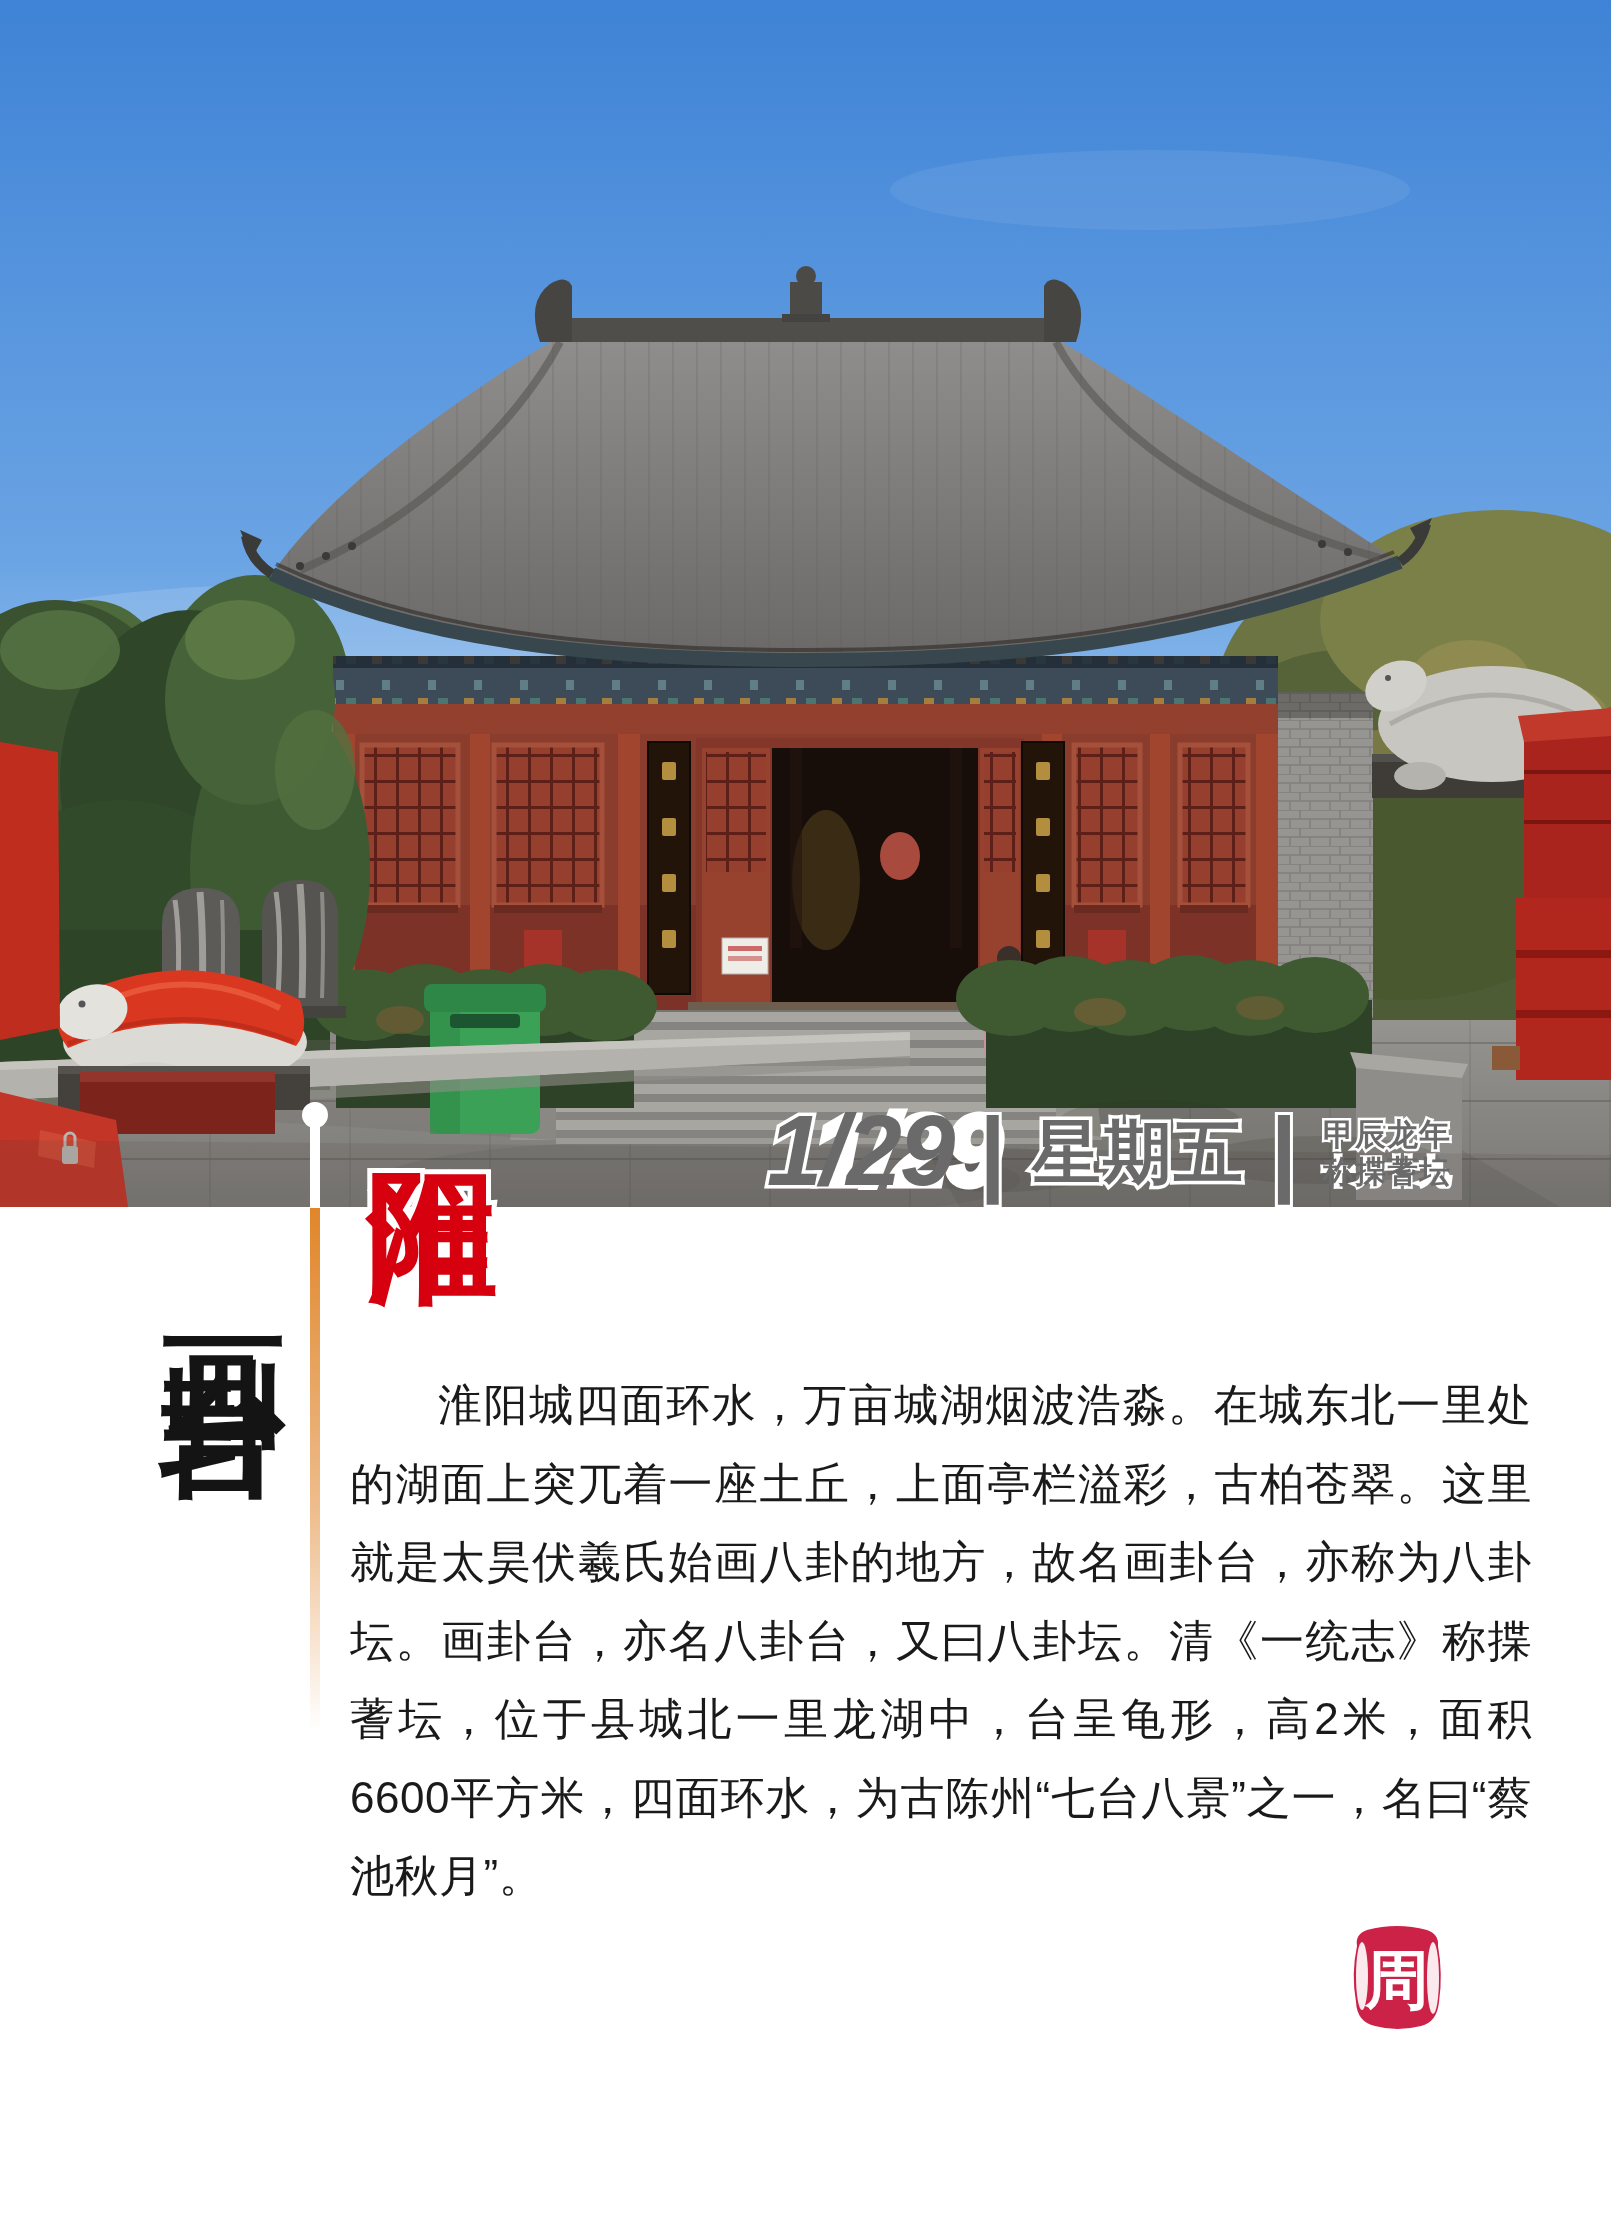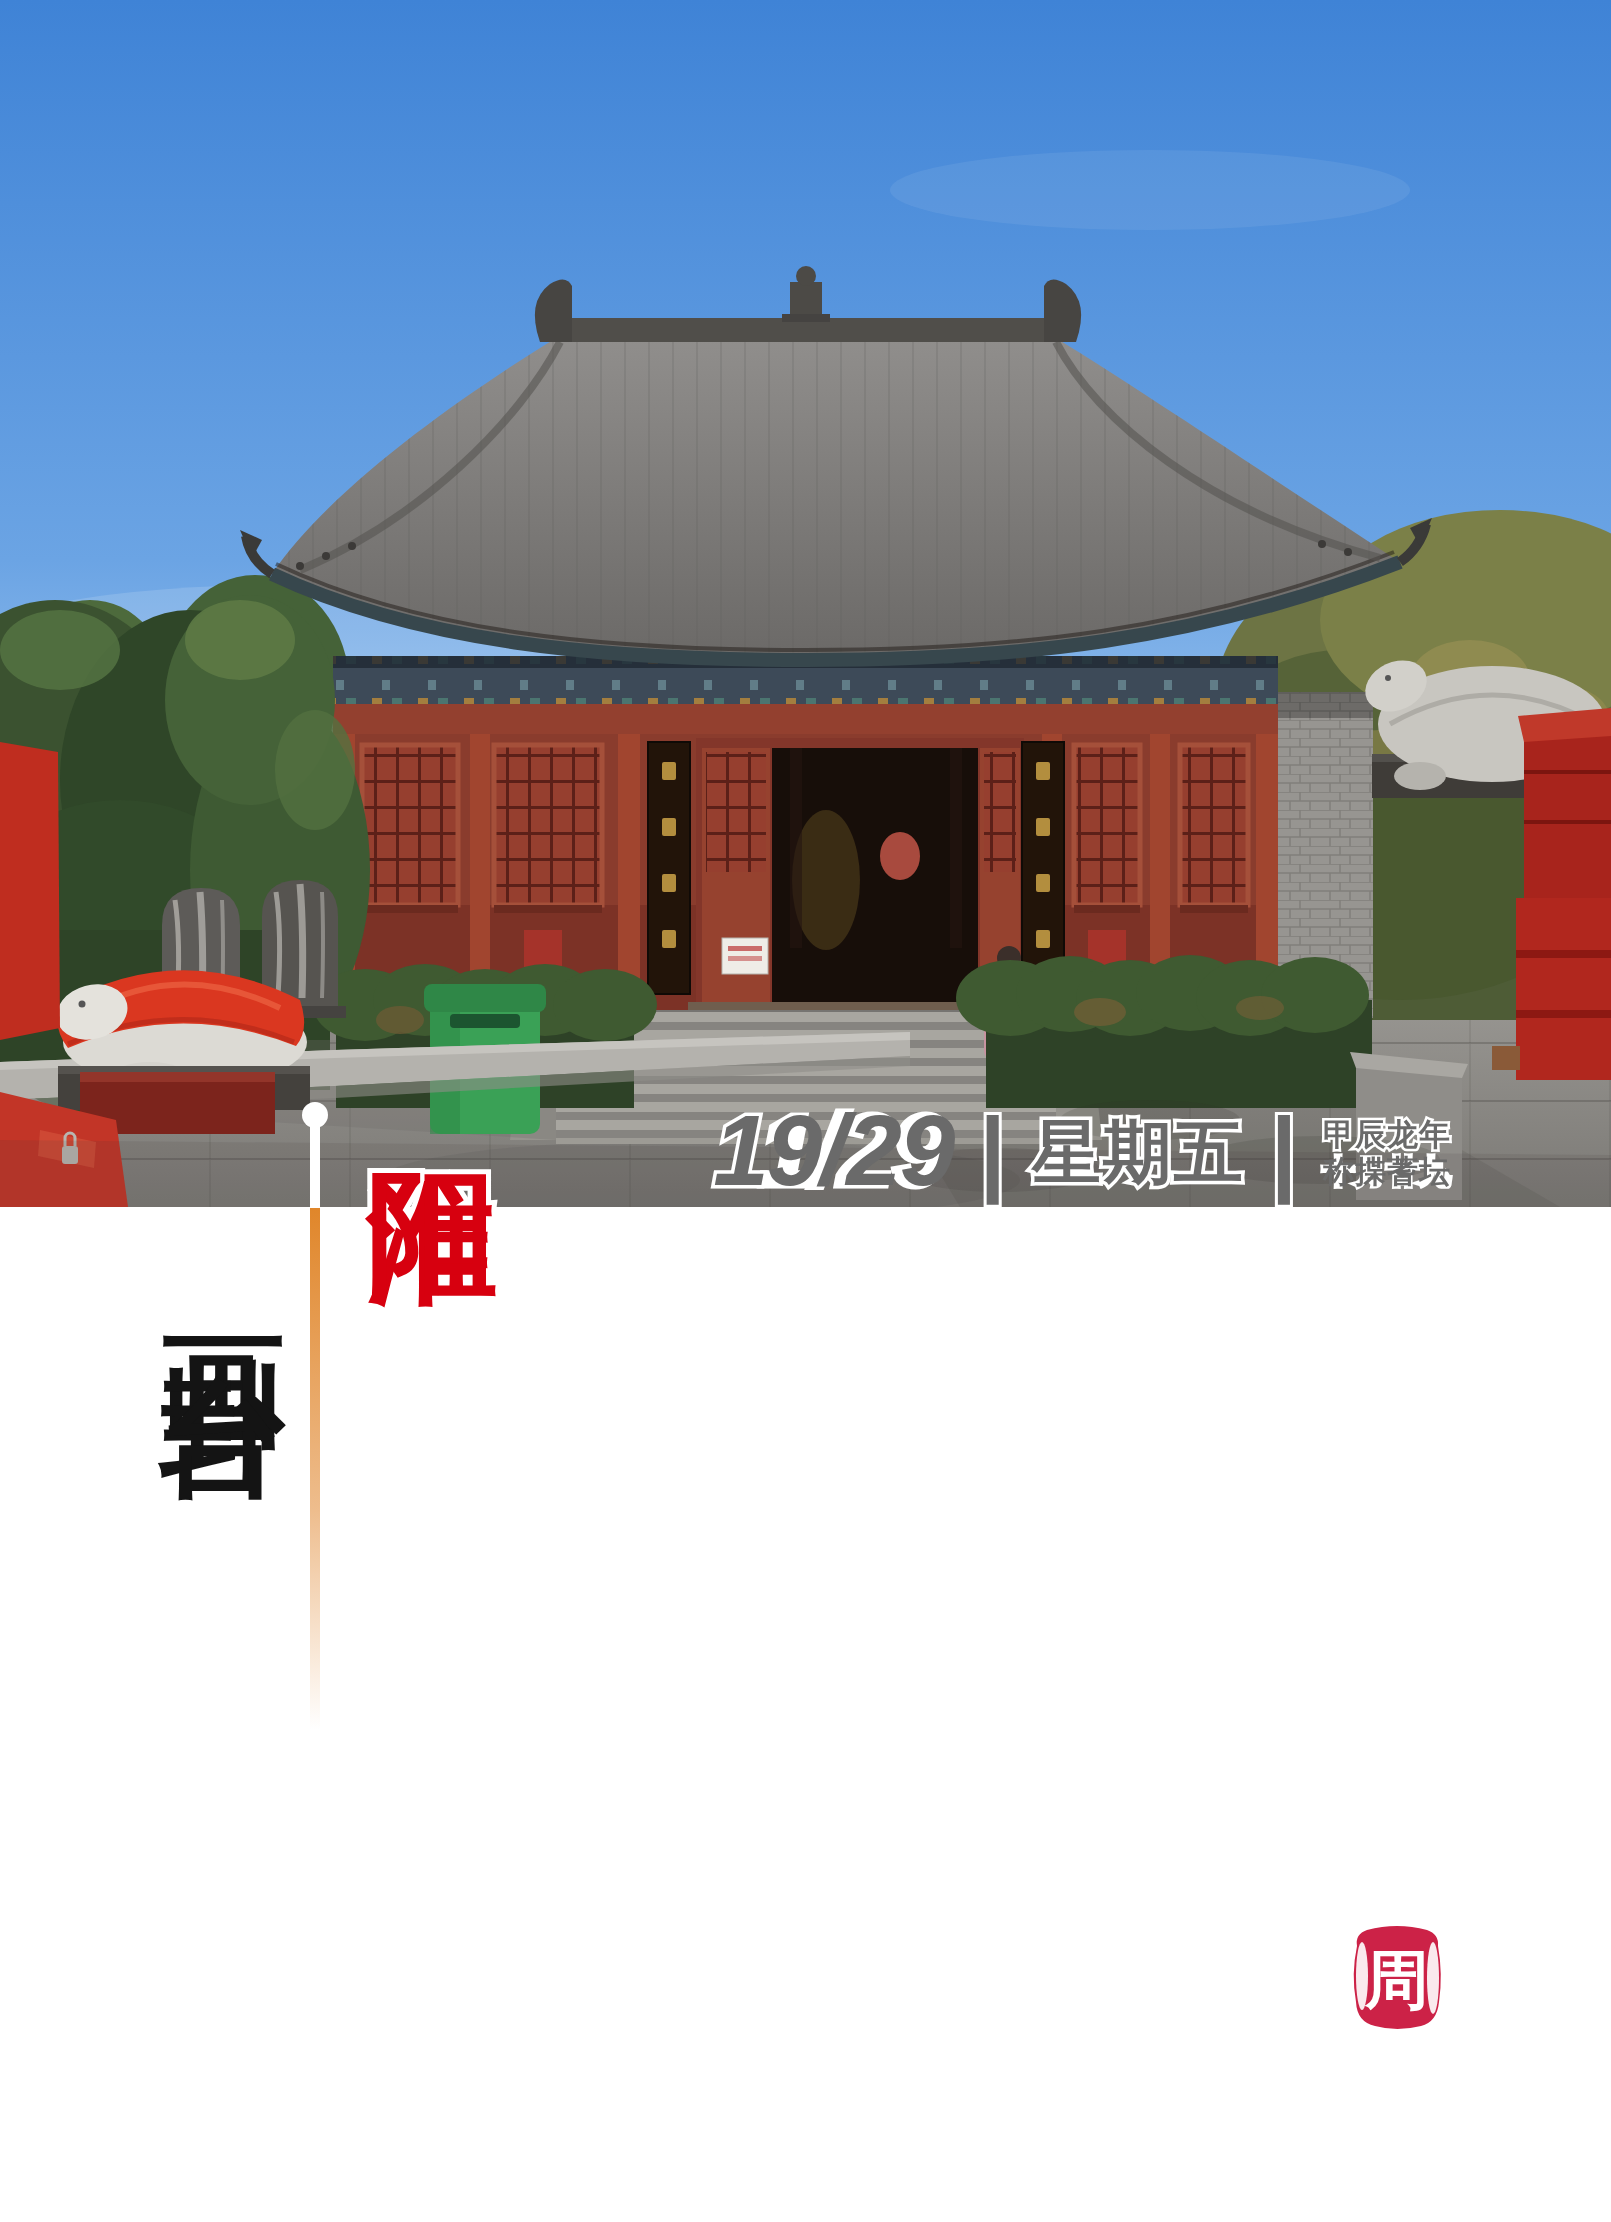--- a/index.html
+++ b/index.html
@@ -343,38 +343,39 @@
 
       <g>
         <polygon points="0,1140 1611,1155 1611,1207 0,1207" fill="#3e3c3a" opacity=".12"></polygon>
         <ellipse cx="1150" cy="1120" rx="90" ry="20" fill="#2f2d2b" opacity=".15"></ellipse>
         <ellipse cx="1320" cy="1160" rx="120" ry="24" fill="#2f2d2b" opacity=".15"></ellipse>
         <ellipse cx="1000" cy="1170" rx="100" ry="22" fill="#2f2d2b" opacity=".12"></ellipse>
       </g>
     </svg>
 
     <div class="datebar">
-      <span class="d-num outlined" data-text="11/29">19/29</span>
+      <span class="d-num outlined" data-text="11/29">1/29</span>
       <span class="d-sep outlined" data-text="|">|</span>
       <span class="d-week outlined" data-text="星期五">星期五</span>
       <span class="d-sep outlined" data-text="|">|</span>
       <span class="d-lunar">
         <span class="outlined" data-text="甲辰龙年">甲辰龙年</span>
         <span class="outlined" data-text="十月廿九">称揲蓍坛</span>
       </span>
     </div>
   </div>
 
   <div class="timeline-dot"></div>
   <div class="timeline-white"></div>
   <div class="timeline-orange"></div>
 
   <div class="loc-title outlined" data-text="淮阳">淮阳</div>
   <div class="v-title">画卦台</div>
 
+  <p class="article">淮阳城四面环水，万亩城湖烟波浩淼。在城东北一里处的湖面上突兀着一座土丘，上面亭栏溢彩，古柏苍翠。这里就是太昊伏羲氏始画八卦的地方，故名画卦台，亦称为八卦坛。画卦台，亦名八卦台，又曰八卦坛。清《一统志》称揲蓍坛，位于县城北一里龙湖中，台呈龟形，高2米，面积6600平方米，四面环水，为古陈州“七台八景”之一，名曰“蔡池秋月”。</p>
 
   <div class="seal">
     <svg width="104" height="114" viewBox="0 0 104 114">
       <path class="seal-bg" d="M22,10 Q52,2 82,10 Q94,14 93,26 Q98,54 94,82 Q92,102 76,106 Q52,112 30,106 Q12,102 11,82 Q6,54 12,26 Q10,14 22,10 Z"></path>
       <ellipse cx="17" cy="56" rx="6" ry="34" fill="#ffffff" opacity=".9"></ellipse>
       <ellipse cx="88" cy="58" rx="6" ry="36" fill="#ffffff" opacity=".9"></ellipse>
       <text class="seal-char" x="52" y="82" text-anchor="middle">周</text>
     </svg>
   </div>
 

